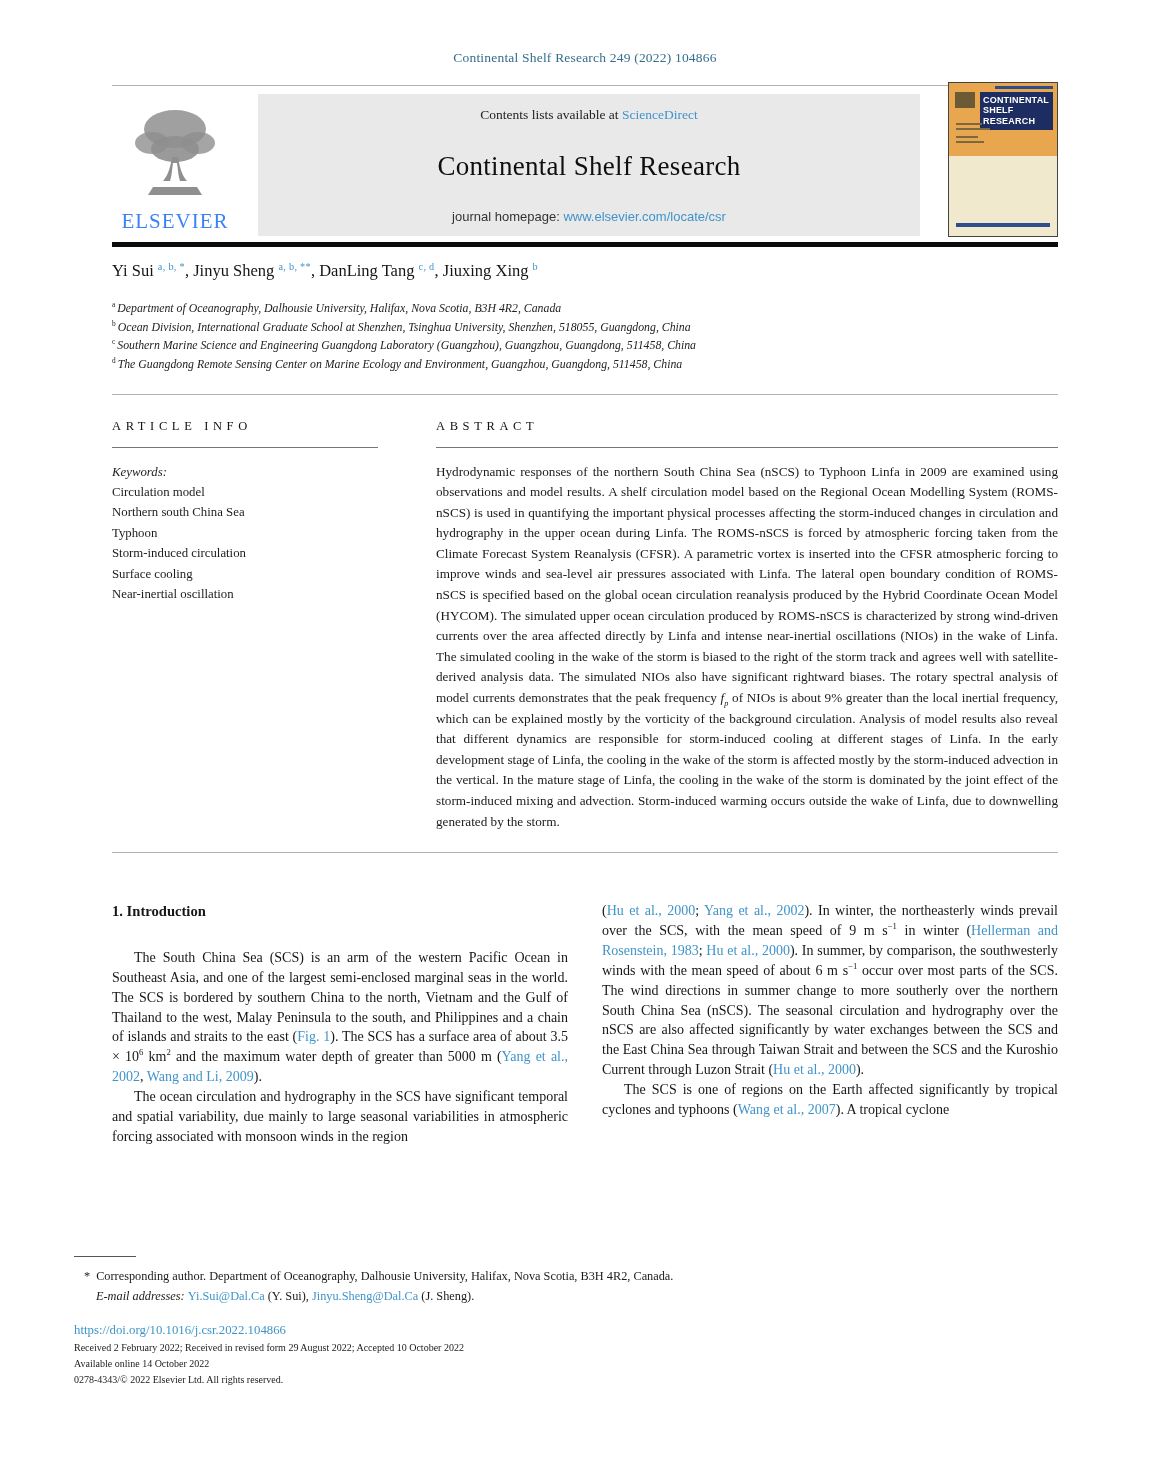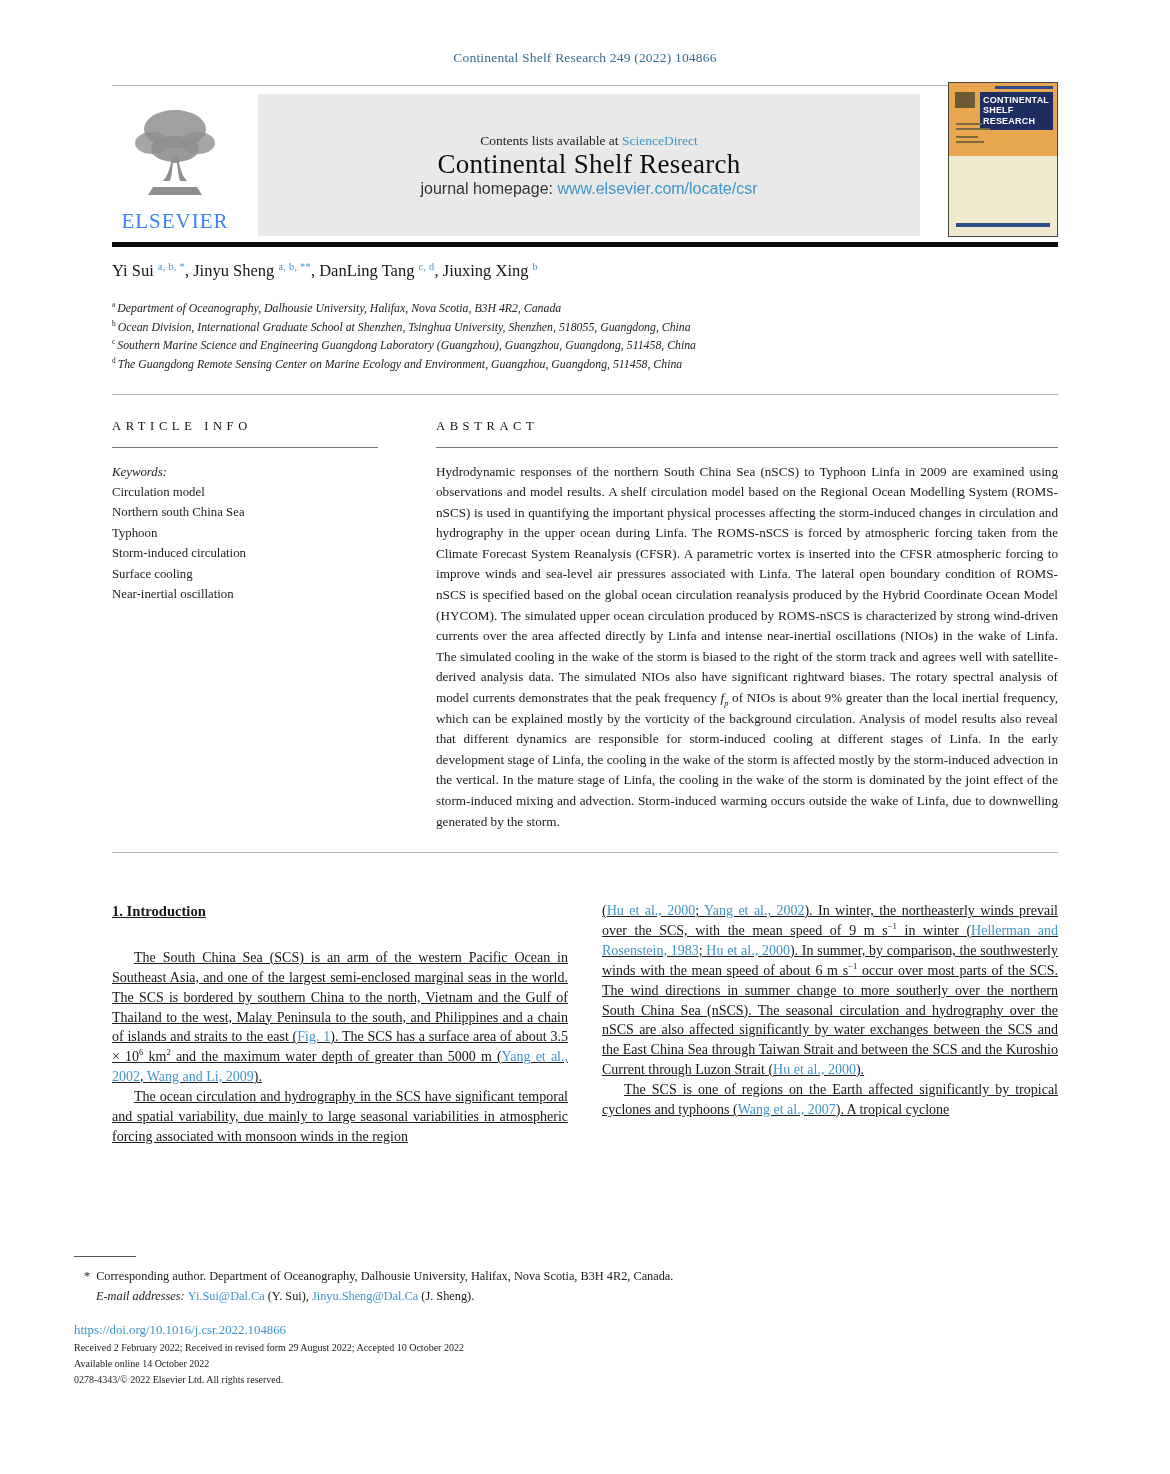--- a/index.html
+++ b/index.html
@@ -16,24 +16,24 @@
 
   .journal-ref { padding-top:50px; text-align:center; font-size:13.5px; color:#346d8c; letter-spacing:.2px; }
   .rule-thin { border:none; border-top:1px solid #b3b3b3; height:0; }
   .top-rule { margin-top:19px; }
 
   .header-row { display:flex; margin-top:8px; align-items:stretch; }
   .logo { width:126px; margin-right:20px; display:flex; flex-direction:column; align-items:center; justify-content:flex-end; padding-bottom:3px; }
   .logo svg { width:100px; height:104px; display:block; }
   .logo-text { font-size:21px; color:#3b82f6; letter-spacing:1px; margin-top:2px; }
 
-  .banner { flex:1; background:#e9e9e9; height:142px; display:flex; flex-direction:column; justify-content:center; padding:13px 10px 12px; text-align:center; }
+  .banner { flex:1; background:#e9e9e9; height:142px; display:flex; flex-direction:column; justify-content:space-between; padding:13px 10px 12px; text-align:center; }
   .contents-line { font-size:13.5px; color:#222; }
   .banner-title { font-size:27px; color:#0f0f0f; letter-spacing:.3px; }
-  .homepage-line { font-family:"Liberation Sans", sans-serif; font-size:16px; color:#333; }
+  .homepage-line { font-family:"Liberation Sans", sans-serif; font-size:13px; color:#333; }
 
   .cover { width:110px; height:155px; margin-left:28px; margin-top:-12px; background:#e8a74e; border:1px solid #444; position:relative; overflow:hidden; z-index:2; flex:none; }
   .cover-topstrip { position:absolute; top:3px; right:4px; width:58px; height:3px; background:#2e4d8c; }
   .cover-logo-box { position:absolute; top:9px; left:6px; width:20px; height:16px; background:#6b5a33; }
   .cover-title-box { position:absolute; top:9px; left:31px; right:4px; background:#1e2d61; color:#fff; font-family:"Liberation Sans", sans-serif; font-weight:bold; font-size:9px; line-height:1.15; padding:3px 3px 4px; letter-spacing:.2px; }
   .cover-edline { position:absolute; left:7px; height:2px; background:#7a6840; }
   .cover-body { position:absolute; top:48%; left:0; right:0; bottom:0; background:#f1e9cd; }
   .cover-botstrip { position:absolute; bottom:9px; left:7px; right:7px; height:4px; background:#2e4d8c; }
 
   .thick-rule { height:5px; background:#0b0b0b; margin-top:5px; position:relative; z-index:1; }
@@ -57,21 +57,21 @@
   .info-grid { display:flex; margin-top:24px; }
   .info-col { width:266px; margin-right:58px; flex:none; }
   .abs-col { flex:1; }
   .sec-heading { font-size:12.5px; letter-spacing:.37em; color:#111; }
   .head-rule { border:none; border-top:1px solid #777; margin:13px 0 14px; }
   .keywords { font-size:12.8px; line-height:1.6; }
   .abstract { font-size:13.2px; line-height:1.56; text-align:justify; color:#1a1a1a; }
 
   .bottom-rule { margin-top:20px; }
 
-  .intro { display:flex; gap:34px; margin-top:48px;text-decoration:underline; }
+  .intro { display:flex; gap:34px; margin-top:48px; }
   .col { flex:1; font-size:14px; line-height:1.42; text-align:justify; color:#161616; }
   .intro-heading { font-size:14.6px; font-weight:bold; margin-bottom:26px; }
   .p-indent { text-indent:22px; }
 
   .foot { position:absolute; left:74px; right:74px; top:1256px; }
   .fn-rule { width:62px; border:none; border-top:1px solid #555; margin-bottom:10px; }
   .fn { font-size:12.3px; line-height:1.6; color:#1a1a1a; }
   .fn .fn-marker { margin-right:6px; }
   .fn-1 { padding-left:10px; }
   .fn-email { padding-left:22px; }

